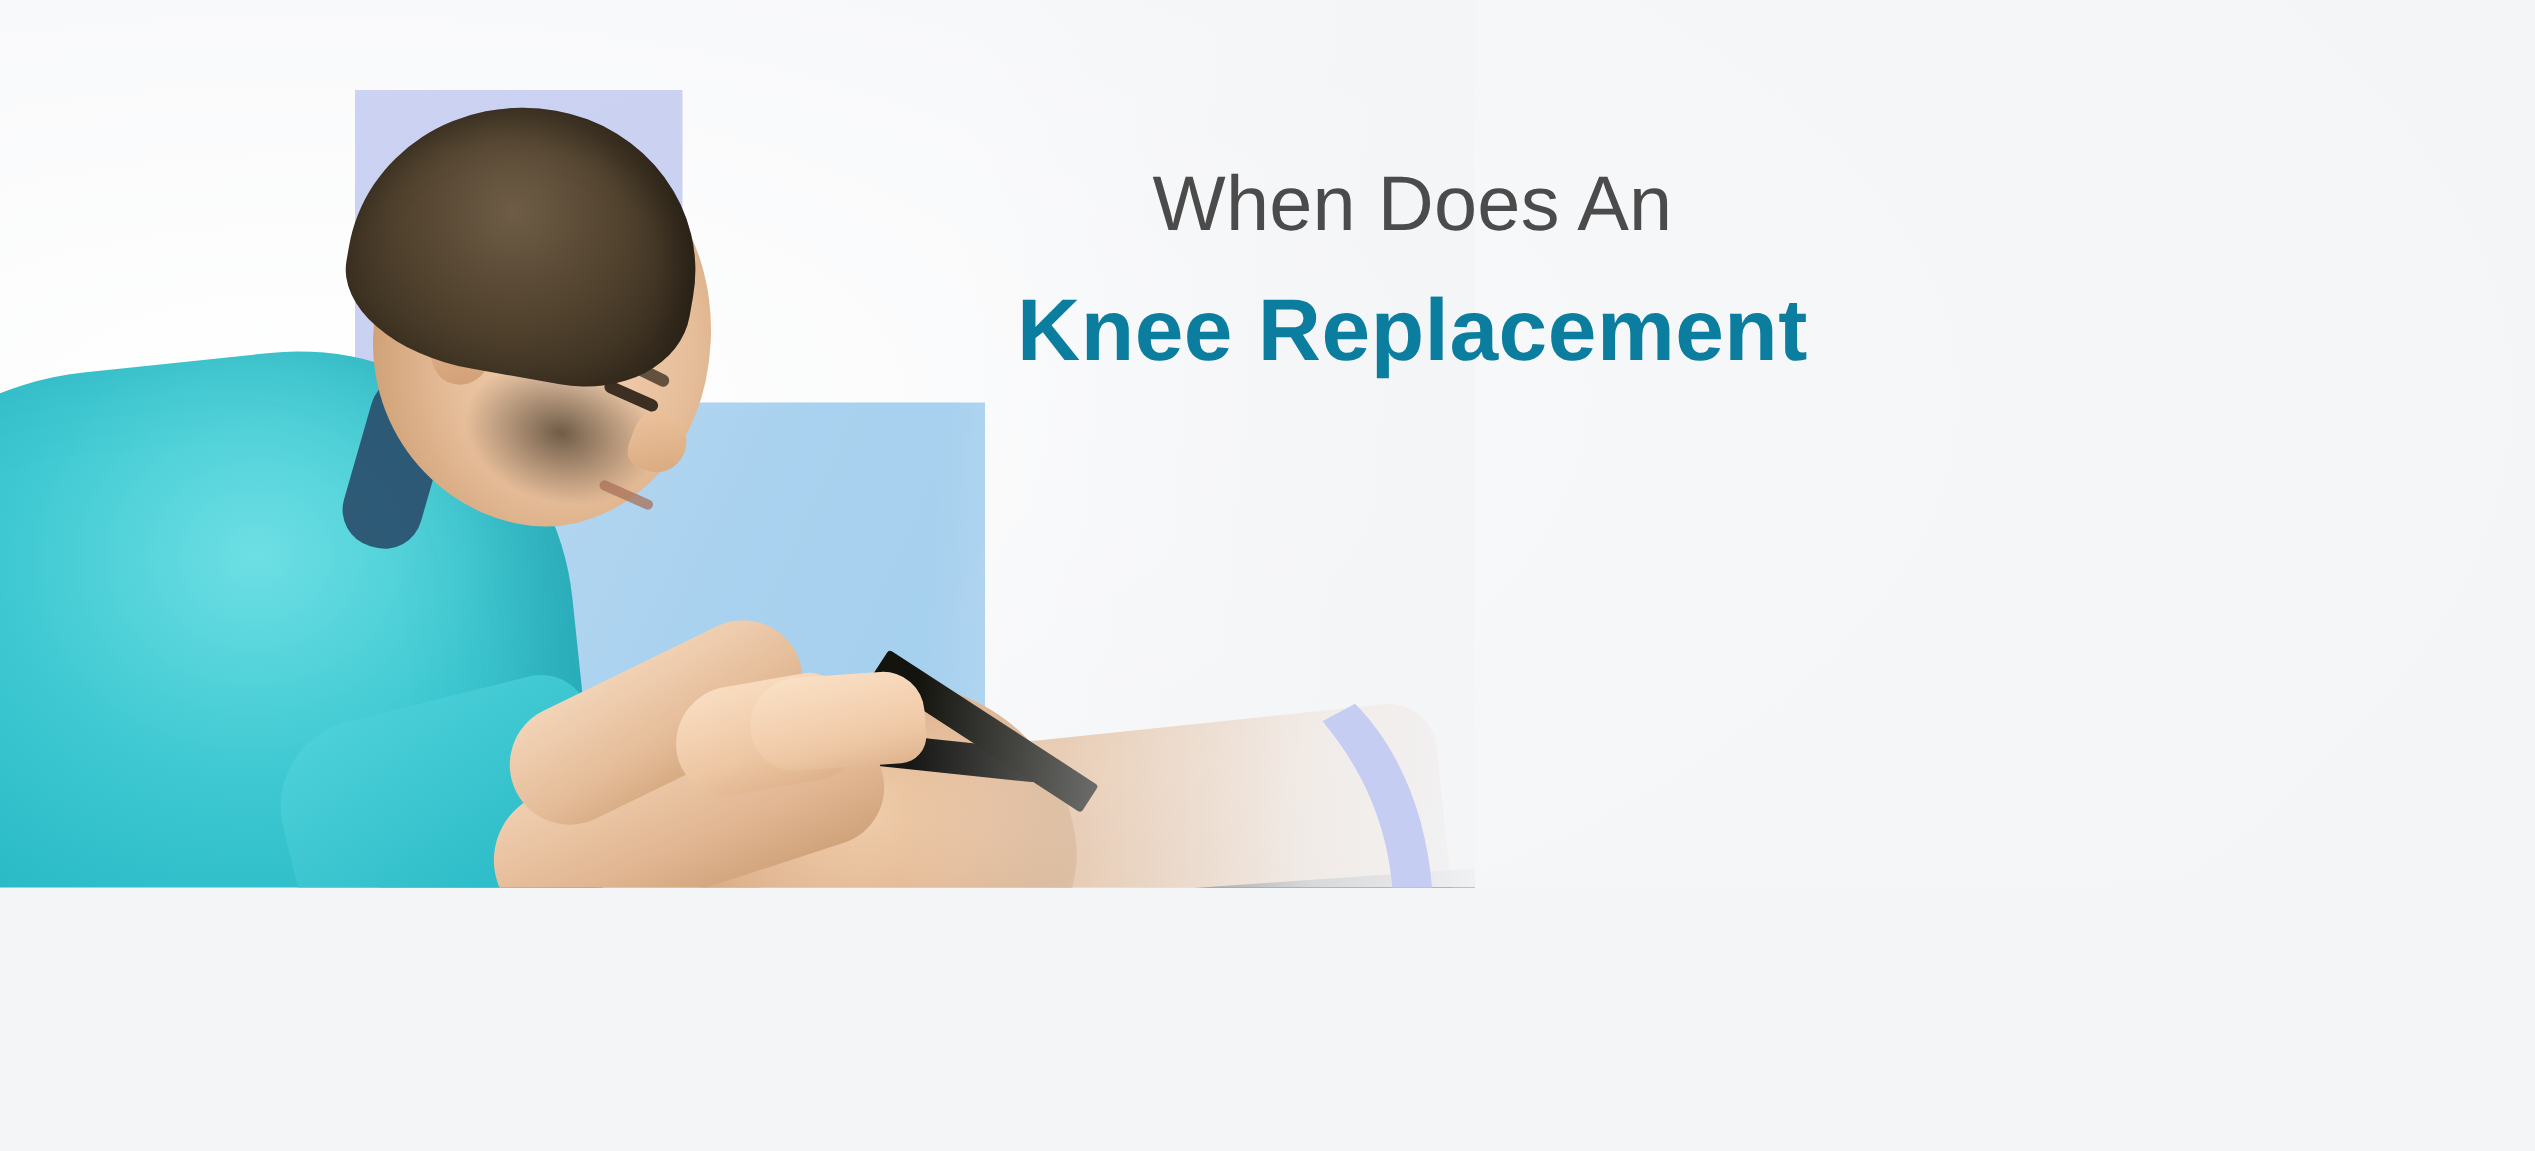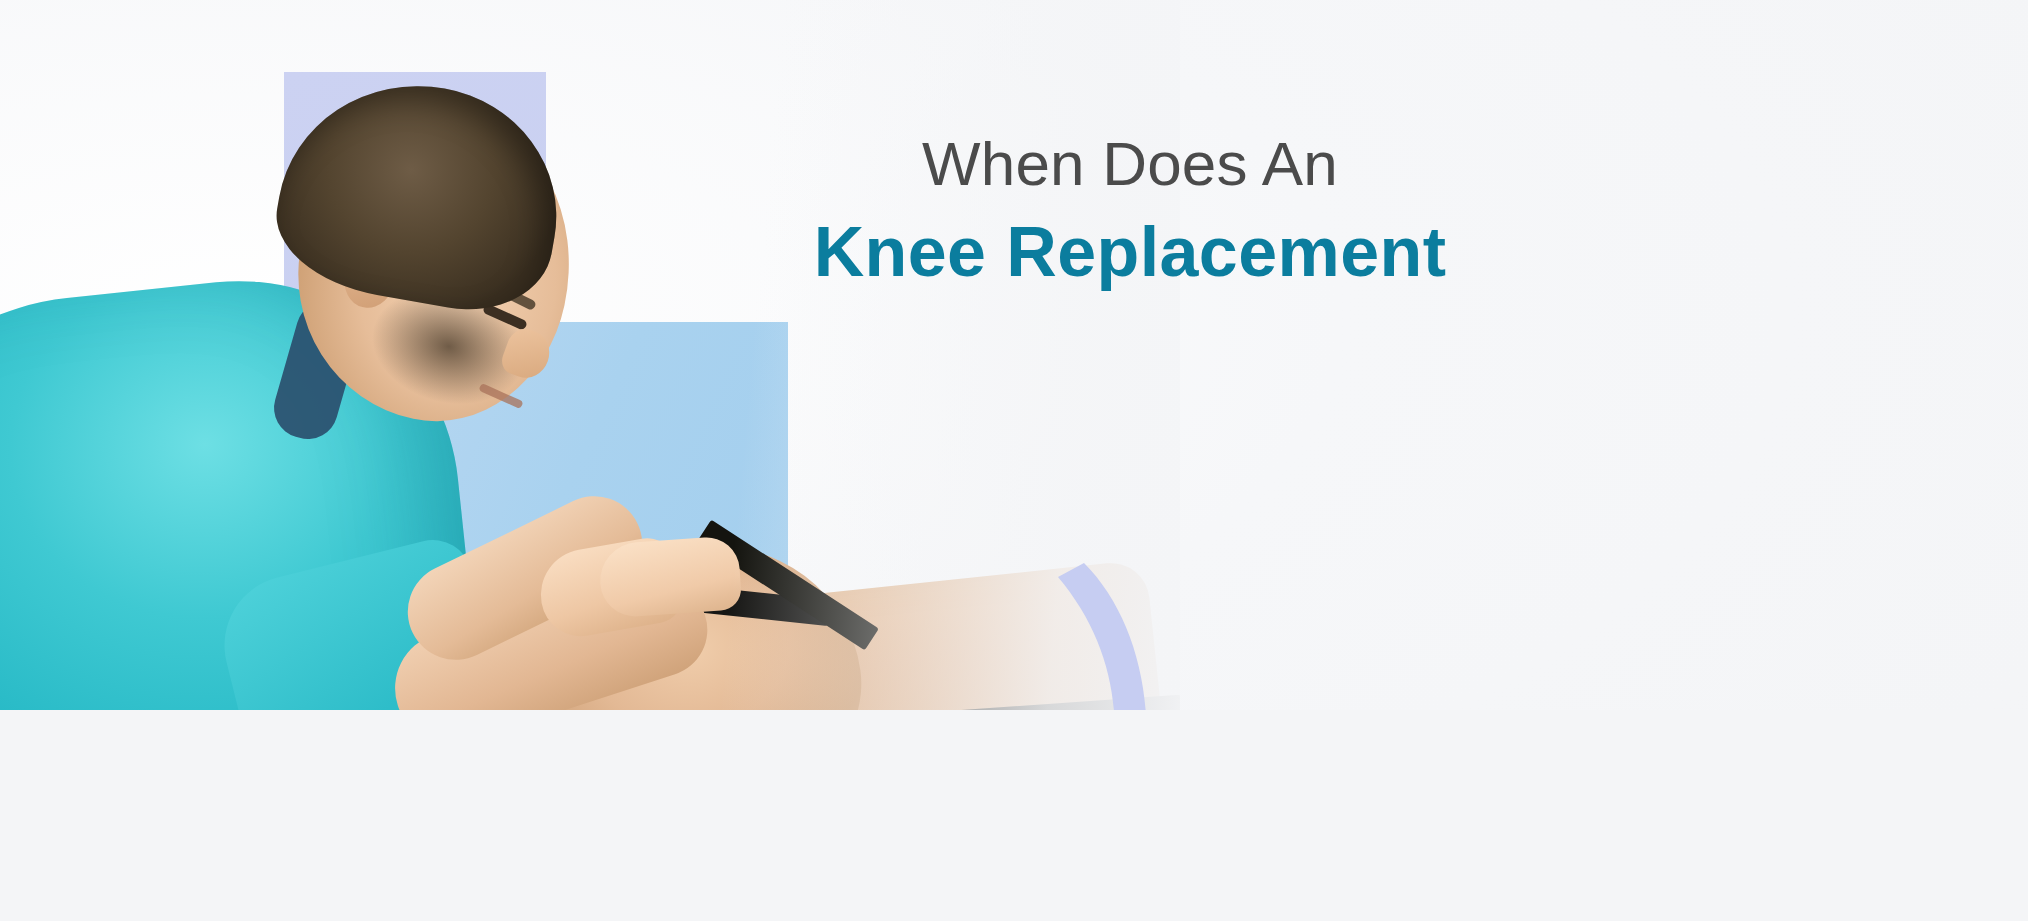--- a/index.html
+++ b/index.html
@@ -307,21 +307,21 @@
     white-space:nowrap;
   }
   .hl-line.l2 { letter-spacing:0; }
   .hl-accent {
     font-size:70px;
     line-height:90px;
     font-weight:700;
     color:#0b7d9e;
     letter-spacing:.4px;
     white-space:nowrap;
-    margin-top:4px;
+    margin-top:16px;
   }
   .hl-accent.a2 { margin-top:-4px; }
 </style>
 </head>
 <body>
 
 <div class="banner">
 
   <div class="cross-vertical"></div>
   <div class="cross-horizontal"></div>

